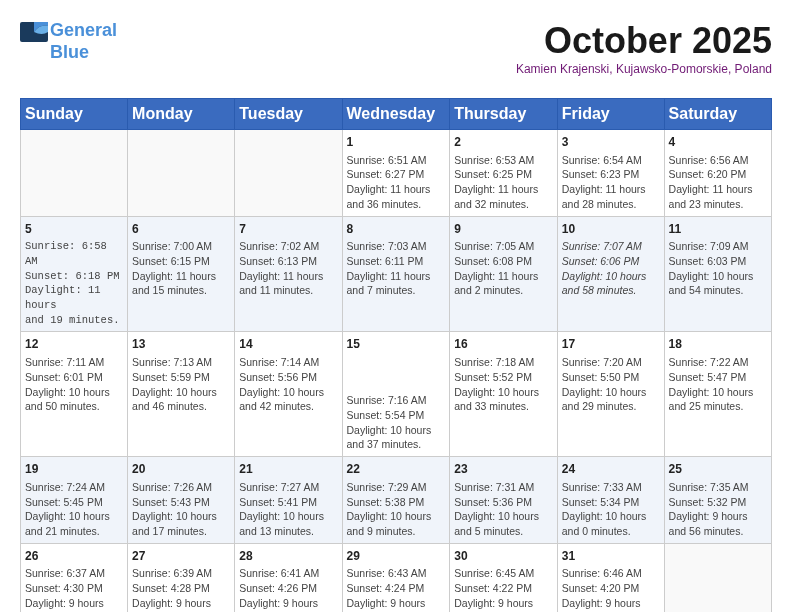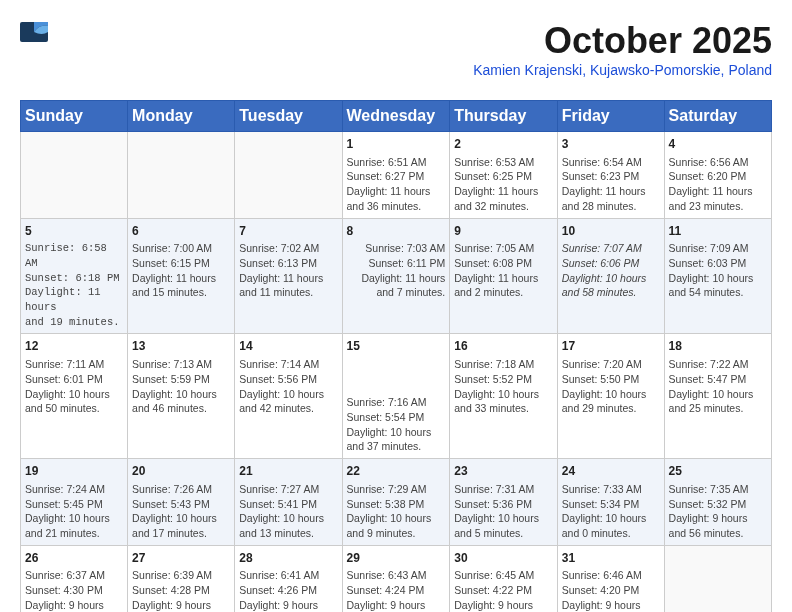--- a/index.html
+++ b/index.html
@@ -33,22 +33,22 @@
     .title-section {
       text-align: right;
       margin-bottom: 4px;
     }
     .month-title {
       font-size: 36px;
       font-weight: bold;
       color: #1a1a1a;
     }
     .location-title {
-      font-size: 14px;
-      color: #1d4ed8;
+      font-size: 12px;
+      color: #701a75;
       margin-bottom: 10px;
     }
     .top-row {
       display: flex;
       justify-content: space-between;
       align-items: flex-start;
       margin-bottom: 8px;
     }
     table {
       width: 100%;
@@ -101,20 +101,26 @@
 </head>
 <body>
 
 <div class="top-row">
   <div class="header-logo">
     <svg class="logo-icon" viewBox="0 0 28 20" xmlns="http://www.w3.org/2000/svg">
       <rect x="0" y="0" width="28" height="20" fill="#1a3a5c" rx="2"></rect>
       <path d="M14 10 Q20 2 28 4 L28 0 L14 0 Z" fill="#4a90d9"></path>
       <path d="M14 10 Q22 14 28 10 L28 4 Q20 2 14 10 Z" fill="#6ab0e8"></path>
     </svg>
+    <div>
+      <div class="logo-text">
+        <span>General</span><br>
+        <span style="color:#4a90d9">Blue</span>
+      </div>
+    </div>
   </div>
   <div class="title-section">
     <div class="month-title">October 2025</div>
     <div class="location-title">Kamien Krajenski, Kujawsko-Pomorskie, Poland</div>
   </div>
 </div>
 
 <table>
   <thead>
     <tr id="header-row">
@@ -178,21 +184,21 @@
         </td>
         <td>
           <span class="day-num">7</span>
           <div class="day-info" style="white-space: pre-line;">Sunrise: 7:02 AM
 Sunset: 6:13 PM
 Daylight: 11 hours
 and 11 minutes.</div>
         </td>
         <td>
           <span class="day-num">8</span>
-          <div class="day-info" style="white-space: pre-line; text-align: right;">Sunrise: 7:03 AM
+          <div class="day-info" style="white-space: pre-line;">Sunrise: 7:03 AM
 Sunset: 6:11 PM
 Daylight: 11 hours
 and 7 minutes.</div>
         </td>
         <td>
           <span class="day-num">9</span>
           <div class="day-info" style="white-space: pre-line;">Sunrise: 7:05 AM
 Sunset: 6:08 PM
 Daylight: 11 hours
 and 2 minutes.</div>

